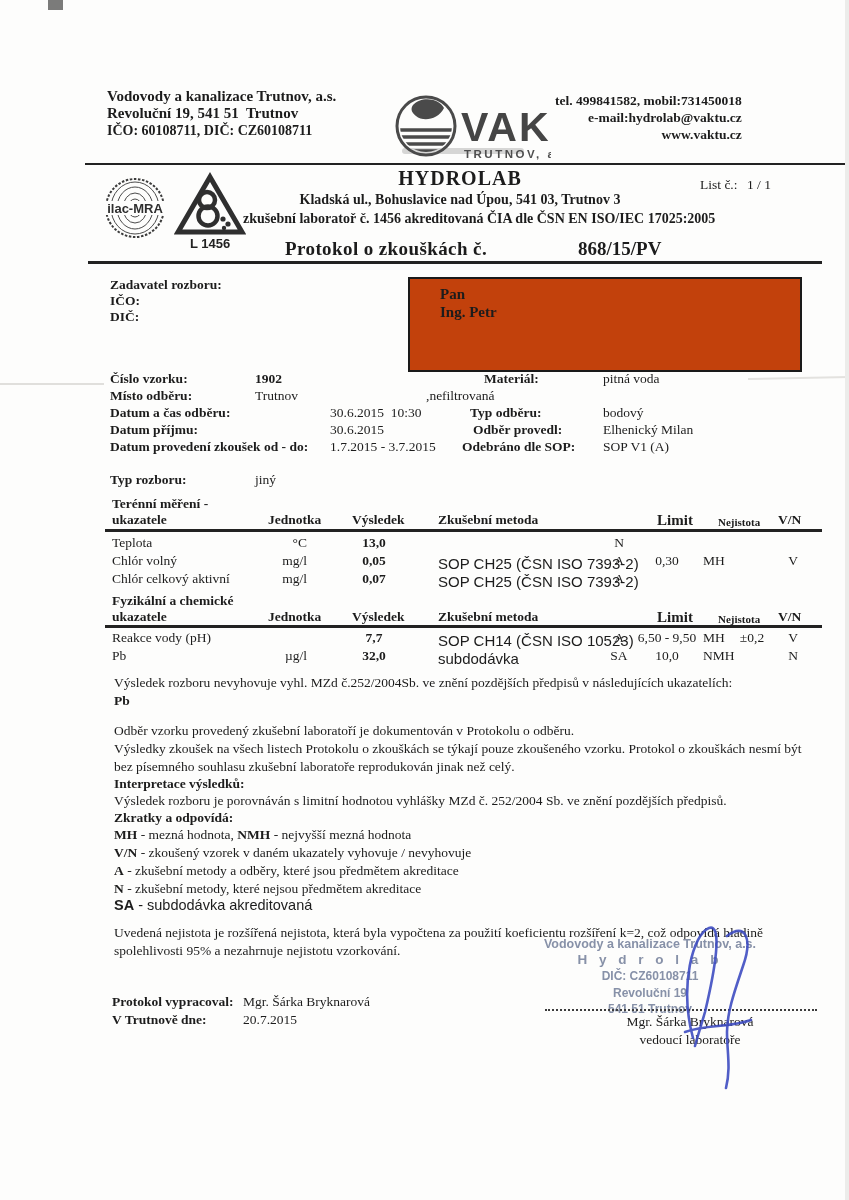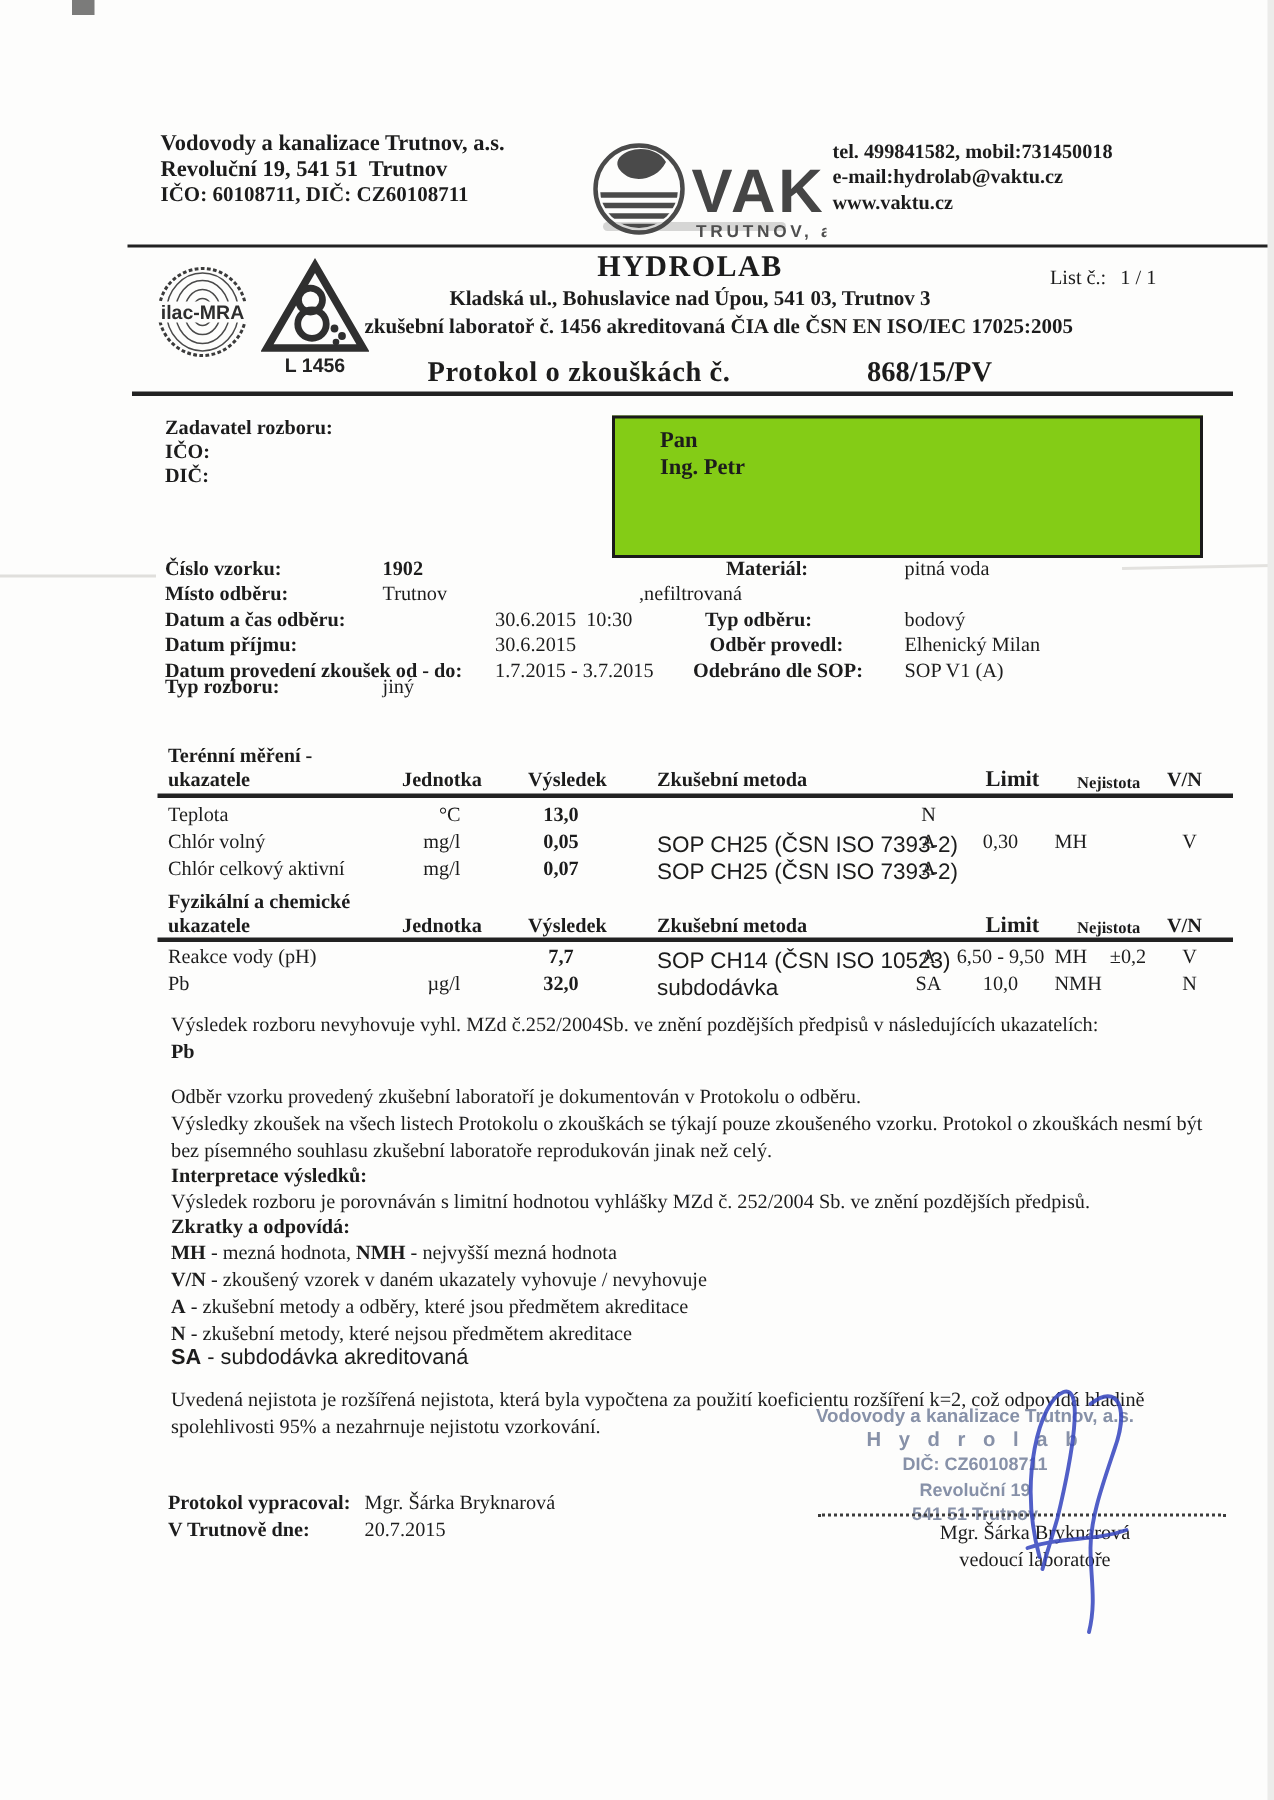--- a/index.html
+++ b/index.html
@@ -11,31 +11,31 @@
   .abs{position:absolute;}
   .b{font-weight:bold;}
   .pre{white-space:pre;}
   .t135{font-size:13.5px;line-height:17px;}
   .t14{font-size:14px;line-height:17px;}
   .t15{font-size:15px;line-height:17px;}
   .rule{position:absolute;background:#222;}
   
   .lh-left{left:107px;top:88px;}
   .lh-left div{font-weight:bold;}
-  .lh-right{left:555px;top:92px;}
+  .lh-right{left:555px;top:92px;text-align:right;}
   .lh-right div{font-weight:bold;font-size:13.5px;line-height:17px;}
   
   .lab-name{left:330px;top:167px;width:260px;text-align:center;font-size:20px;font-weight:bold;letter-spacing:1px;}
   .list-no{left:700px;top:177px;font-size:13.5px;}
   .lab-addr{left:250px;top:192px;width:420px;text-align:center;font-weight:bold;font-size:14px;}
   .lab-accr{left:243px;top:211px;font-weight:bold;font-size:14px;}
   .prot-title{left:285px;top:238px;font-weight:bold;font-size:19px;letter-spacing:.4px;}
   .prot-no{left:578px;top:238px;font-weight:bold;font-size:19px;}
   
-  .client-box{left:408px;top:277px;width:390px;height:91px;border:2px solid #1a1a1a;background:#84cc16;}
+  .client-box{left:408px;top:277px;width:390px;height:91px;border:2px solid #1a1a1a;background:#c2410c;}
   
   .srow{position:absolute;left:0;width:849px;height:17px;font-size:13.5px;}
   
   .trow{position:absolute;left:0;width:849px;height:18px;font-size:13.5px;}
   .c-name{left:112px;}
   .c-unit{left:225px;width:82px;text-align:right;}
   .c-res{left:343px;width:62px;text-align:center;font-weight:bold;}
   .c-met{left:438px;top:2px;font-family:"Liberation Sans",sans-serif;font-size:15px;}
   .c-accr{left:606px;width:26px;text-align:center;}
   .c-lim{left:632px;width:70px;text-align:center;}
@@ -178,21 +178,21 @@
     <span class="abs" style="left:330px;">30.6.2015</span>
     <span class="abs b" style="left:473px;">Odběr provedl:</span>
     <span class="abs" style="left:603px;">Elhenický Milan</span>
   </div>
   <div class="srow" style="top:439px;">
     <span class="abs b" style="left:110px;">Datum provedení zkoušek od - do:</span>
     <span class="abs" style="left:330px;">1.7.2015 - 3.7.2015</span>
     <span class="abs b" style="left:462px;">Odebráno dle SOP:</span>
     <span class="abs" style="left:603px;">SOP V1 (A)</span>
   </div>
-  <div class="srow" style="top:450px;">
+  <div class="srow" style="top:472px;">
     <span class="abs b" style="left:110px;">Typ rozboru:</span>
     <span class="abs" style="left:255px;">jiný</span>
   </div>
 
   <div class="abs b t135" style="left:112px;top:495px;">Terénní měření -</div>
   <div class="trow thead" style="top:512px;">
     <span class="abs h-ukaz">ukazatele</span>
     <span class="abs h-jed">Jednotka</span>
     <span class="abs h-vys">Výsledek</span>
     <span class="abs h-met">Zkušební metoda</span>

